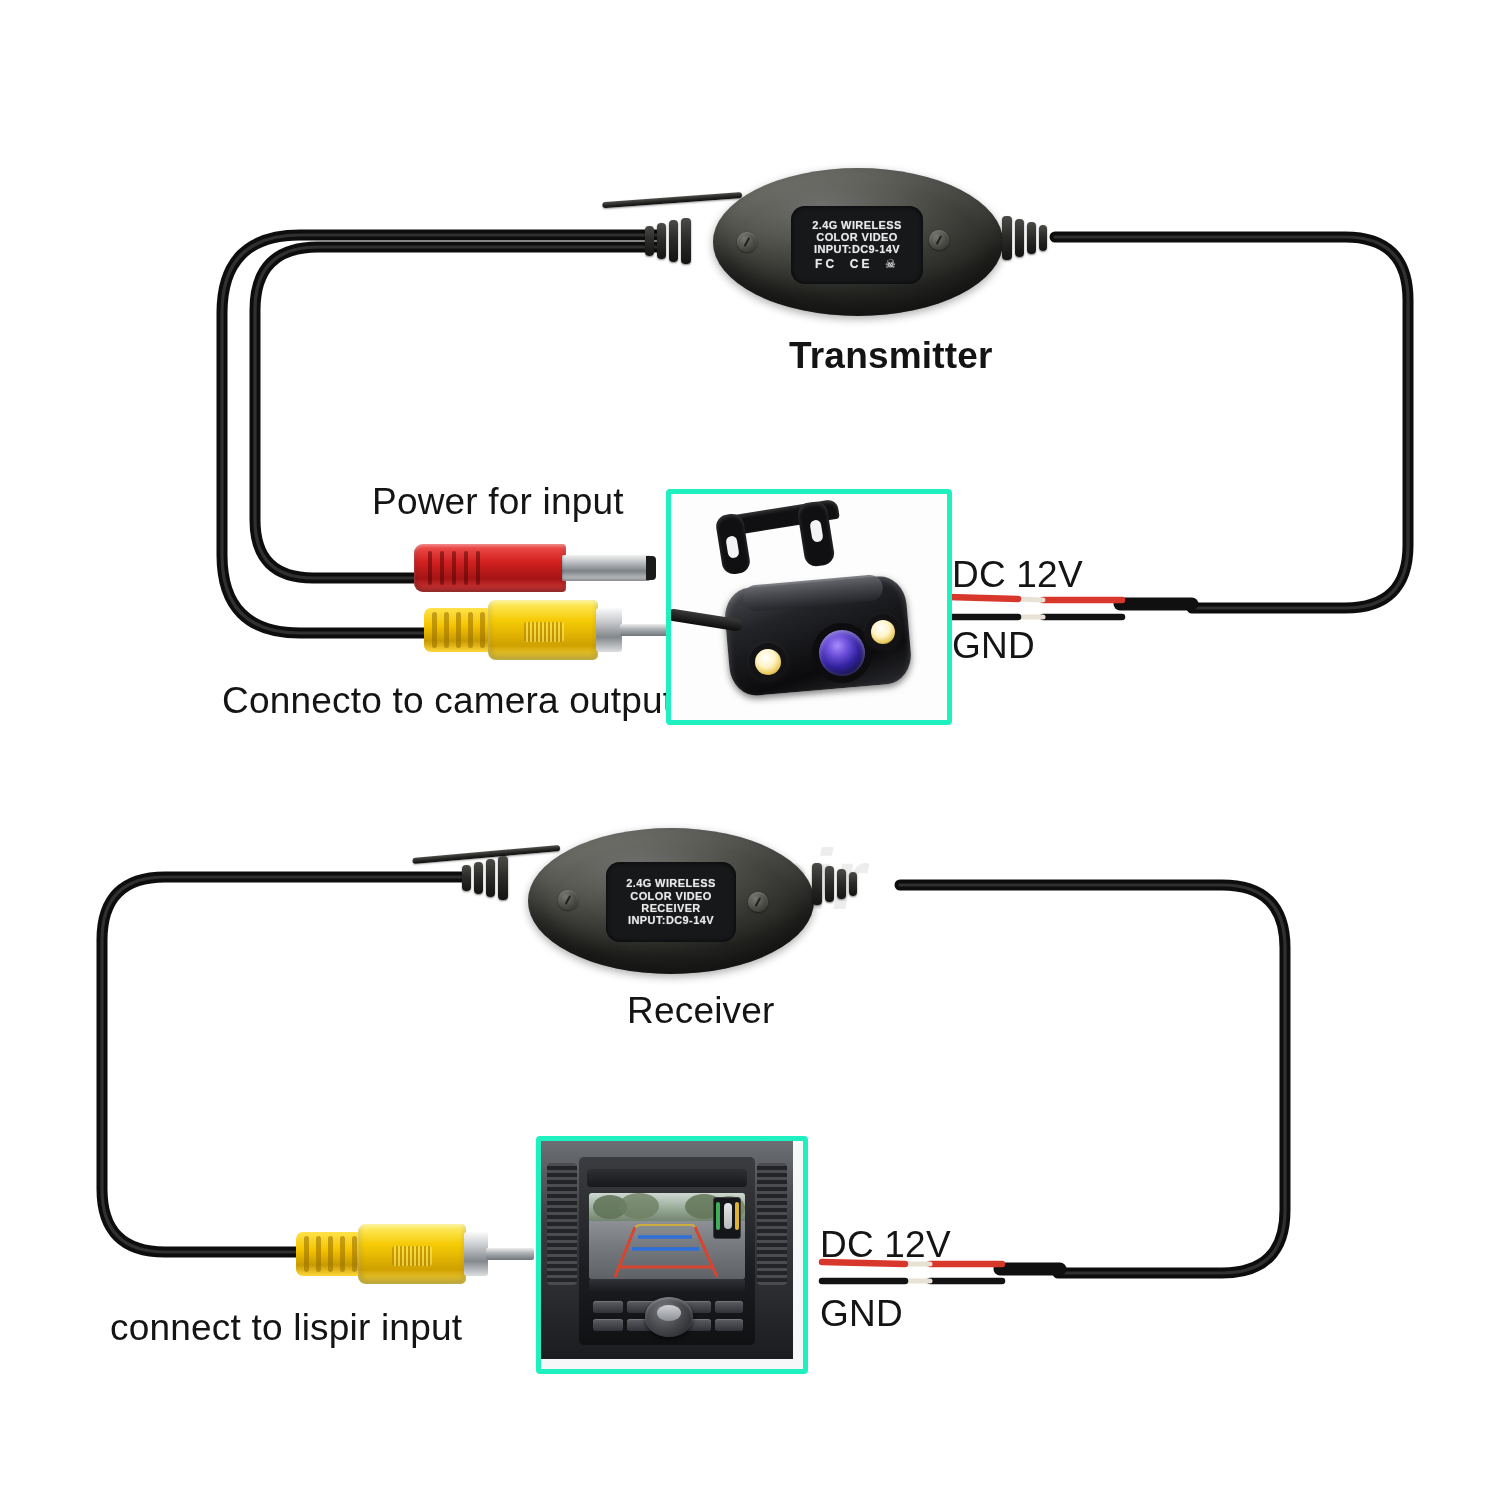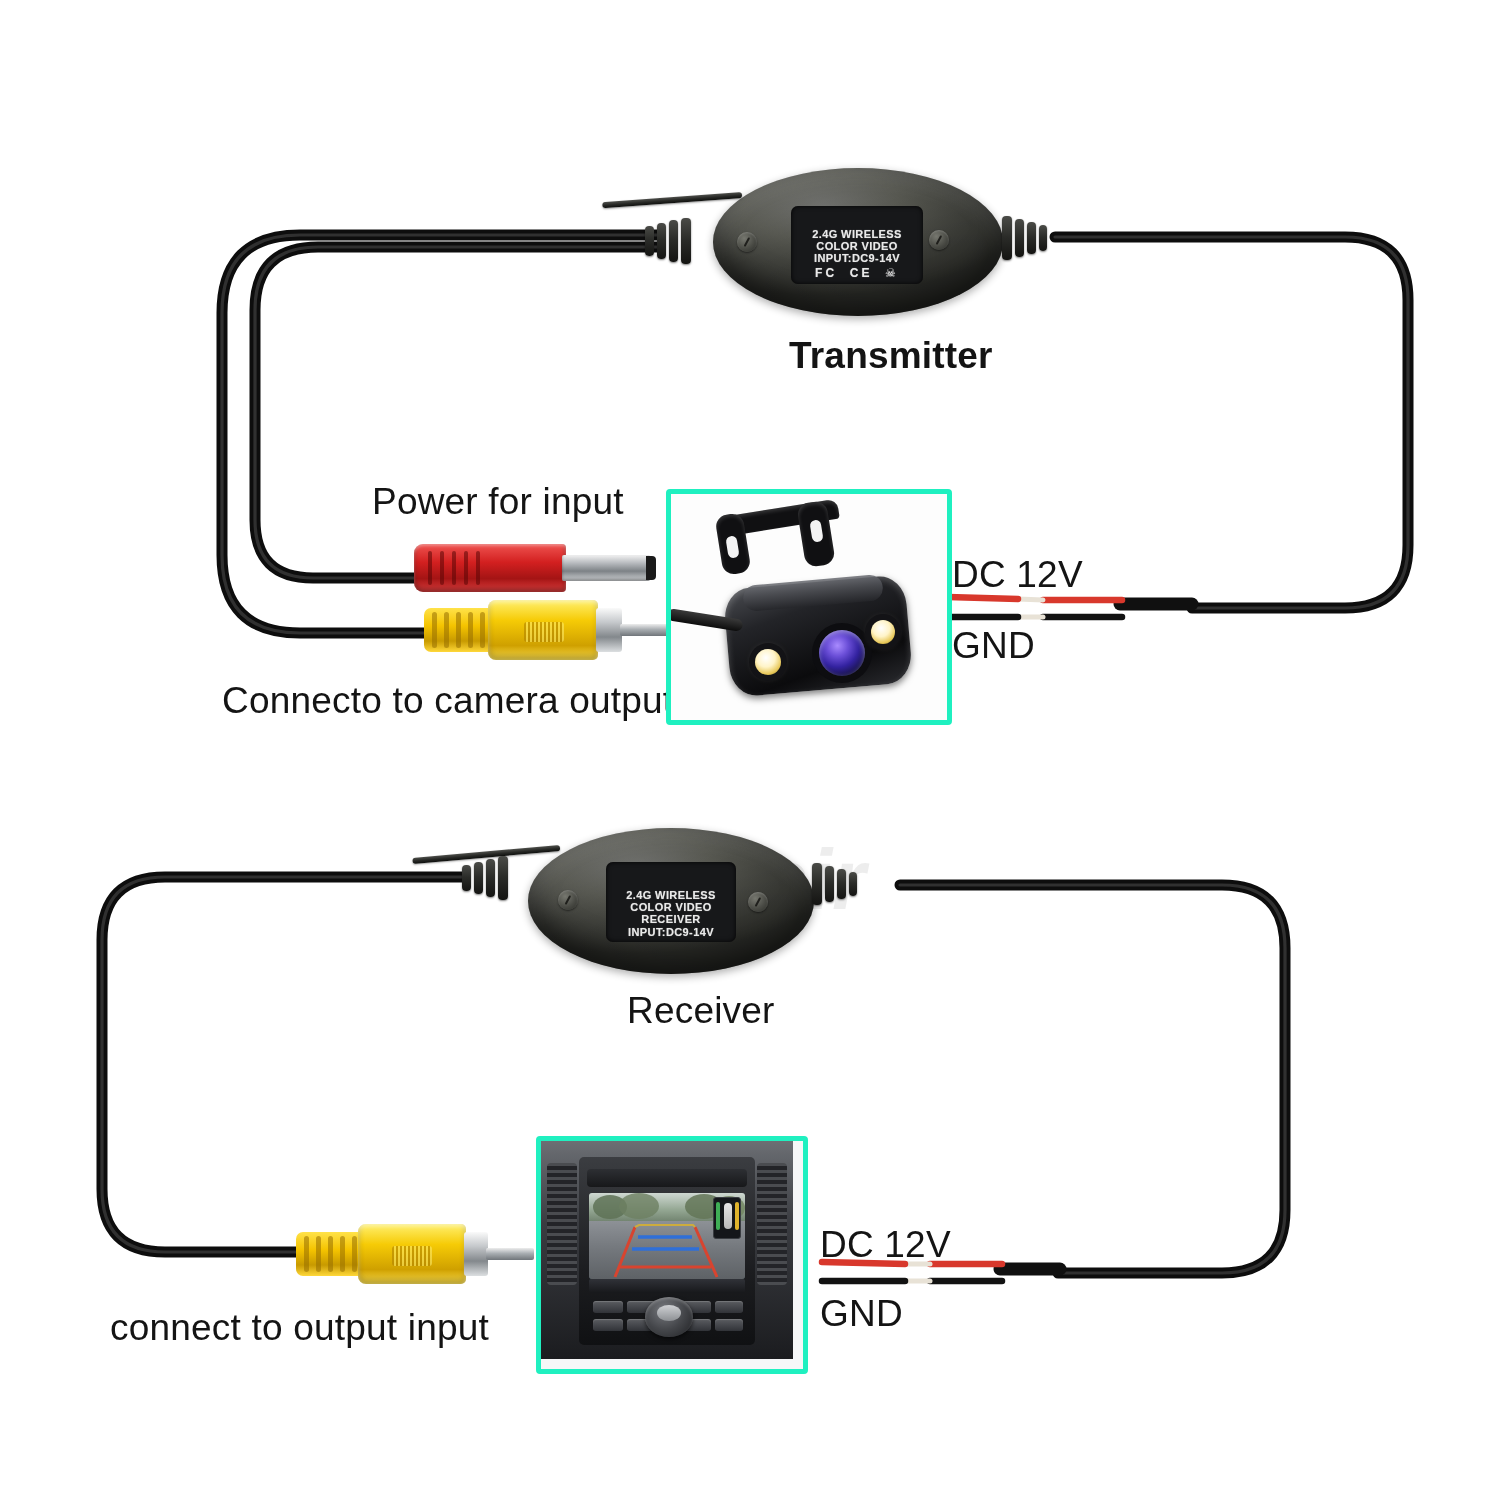--- a/index.html
+++ b/index.html
@@ -28,22 +28,22 @@
                  0 3px 9px rgba(0,0,0,.32);}
   .pod-body::after{content:"";position:absolute;inset:0;border-radius:50%/50%;
       background:linear-gradient(160deg,rgba(255,255,255,.10) 0%,rgba(255,255,255,0) 42%,rgba(0,0,0,.22) 100%);}
   .pod-screw{position:absolute;width:20px;height:20px;border-radius:50%;
       background:radial-gradient(circle at 36% 32%, #777870 0%, #4a4b45 55%, #2a2b27 100%);
       box-shadow:inset 0 1px 2px rgba(255,255,255,.22),0 1px 2px rgba(0,0,0,.5);}
   .pod-screw::before{content:"";position:absolute;left:50%;top:26%;width:2px;height:48%;
       margin-left:-1px;background:rgba(20,20,18,.85);border-radius:1px;
       transform:rotate(28deg);transform-origin:50% 50%;}
 
-  .pod-label{position:absolute;background:#17181a;border-radius:7px;
-      display:flex;flex-direction:column;align-items:center;justify-content:flex-end;
+  .pod-label{position:absolute;background:#17181a;border-radius:14px;
+      display:flex;flex-direction:column;align-items:center;justify-content:center;
       box-shadow:inset 0 0 5px rgba(0,0,0,.9);
       font-family:"Liberation Sans","DejaVu Sans",sans-serif;}
   .pod-label span{color:#e9e9e9;font-weight:700;line-height:1.12;
       letter-spacing:.4px;text-align:center;display:block;
       text-shadow:0 0 1px rgba(255,255,255,.5);}
 
   
   .boot{position:absolute;display:flex;align-items:center;}
   .boot i{display:block;background:
         linear-gradient(180deg,#4a4b47 0%,#2a2b28 48%,#141412 100%);
@@ -295,21 +295,21 @@
         <div class="rca-rib" style="left:44px;"></div>
       <div class="rca-rib" style="left:56px;"></div>
     </div>
     <div class="rca-body" style="left:62px;top:2px;width:108px;height:60px;">
       <div class="rca-knurl" style="left:34px;top:22px;width:40px;height:20px;"></div>
     </div>
     <div class="rca-ring" style="left:168px;top:10px;width:24px;height:44px;"></div>
     <div class="rca-pin" style="left:190px;top:26px;width:48px;height:12px;"></div>
   </div>
 
-  <div class="lbl lbl-xl" style="left:110px;top:1307px;">connect to output input</div>
+  <div class="lbl lbl-xl" style="left:110px;top:1307px;">connect to lispir input</div>
 
   <div class="photo" style="left:536px;top:1136px;width:262px;height:228px;--accent:#1ff0c0;">
     <div style="position:absolute;inset:0;background:#f6f7f8;">
 
       <div class="hu-bezel" style="left:0;top:0;width:252px;height:218px;border-radius:0;
                   background:linear-gradient(180deg,#6c6f74 0%,#3a3c41 38%,#1b1c1f 100%);"></div>
       <div class="hu-vent" style="left:6px;top:22px;width:30px;height:122px;"></div>
       <div class="hu-vent" style="left:216px;top:22px;width:30px;height:122px;"></div>
 
       <div class="hu-face" style="left:38px;top:16px;width:176px;height:188px;"></div>

